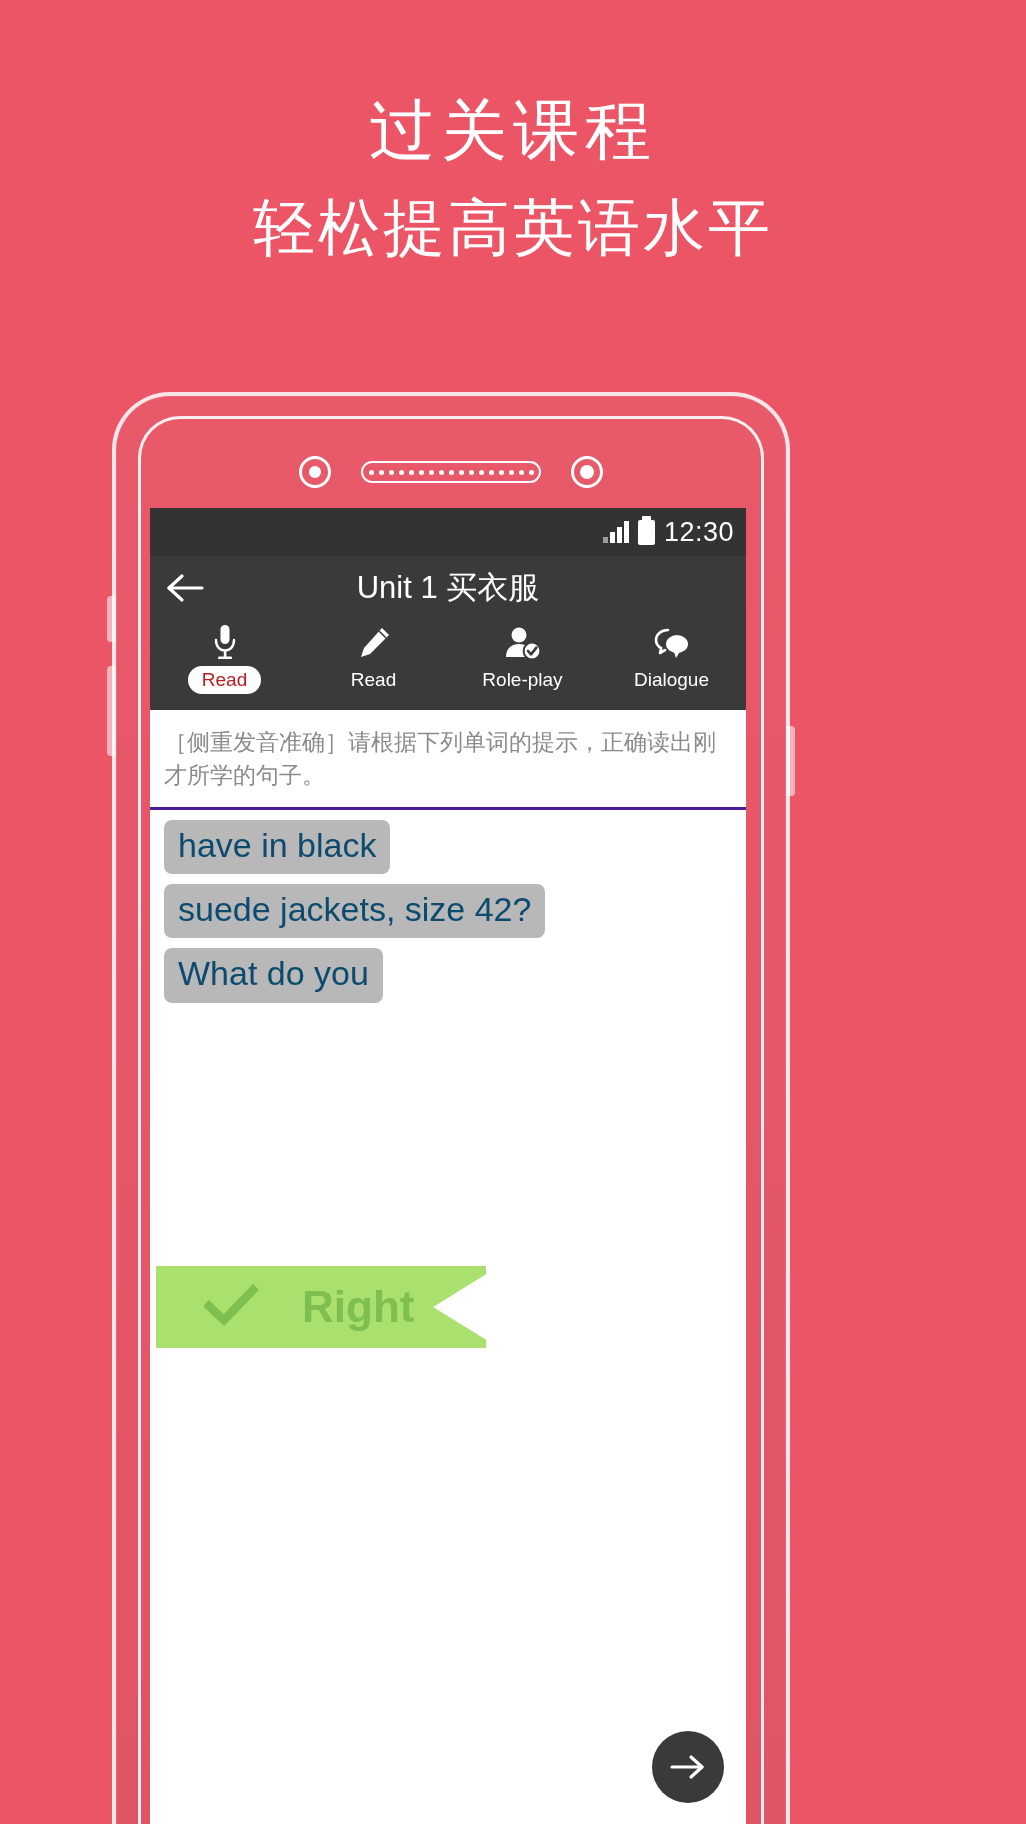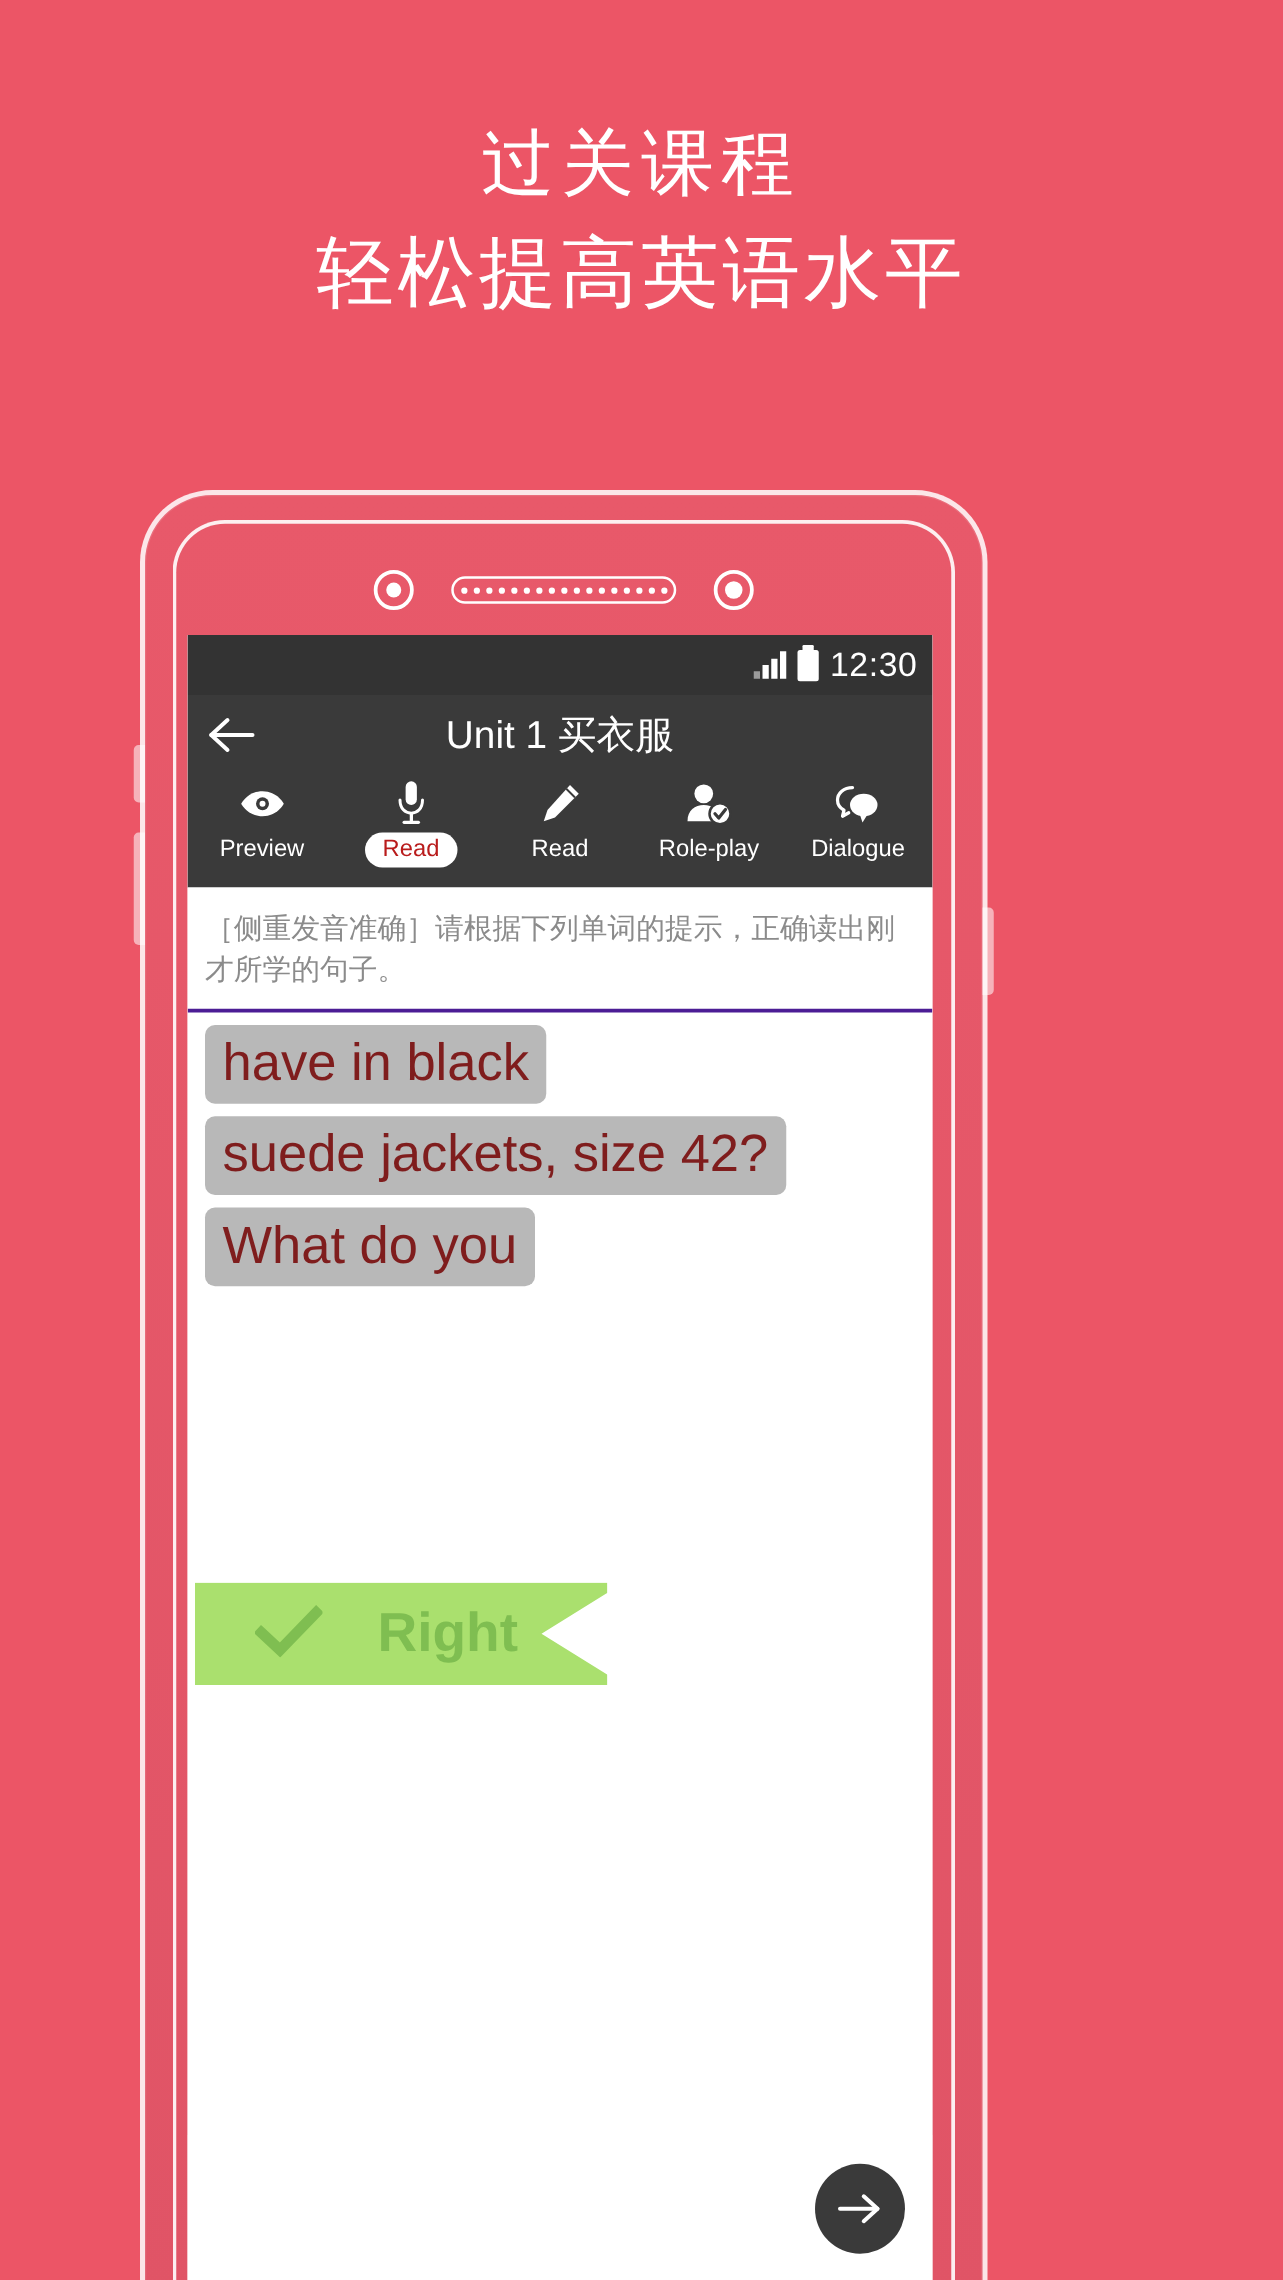--- a/index.html
+++ b/index.html
@@ -14,24 +14,25 @@
   }
 
   
   .promo {
     position: absolute;
     top: 98px; left: 0; right: 0;
     text-align: center;
     color: #ffffff;
   }
   .promo-title {
-    font-size: 58px;
+    font-size: 66px;
     letter-spacing: 6px;
     font-weight: 400;
     line-height: 1.15;
+    font-family: Liberation Mono, monospace;
   }
   .promo-sub {
     font-size: 62px;
     letter-spacing: 3px;
     font-weight: 400;
     margin-top: 18px;
     line-height: 1.15;
   }
 
   
@@ -234,22 +235,22 @@
   }
   .chips {
     display: flex;
     flex-wrap: wrap;
     gap: 10px;
     padding: 10px 14px 0 14px;
     align-content: flex-start;
   }
   .chip {
     background: #b8b8b8;
-    color: #7f1d1d;
-    font-size: 42px;
+    color: #0c4a6e;
+    font-size: 34px;
     padding: 7px 14px 10px 14px;
     border-radius: 8px;
     cursor: pointer;
     line-height: 1.1;
   }
 
   
   .ribbon-wrap {
     position: absolute;
     left: 6px;
@@ -371,30 +372,20 @@
         <svg width="40" height="30" viewBox="0 0 40 30">
           <path d="M17 3 L4 15 L17 27" fill="none" stroke="#ffffff" stroke-width="3.2" stroke-linecap="round" stroke-linejoin="round"></path>
           <path d="M4 15 L37 15" fill="none" stroke="#ffffff" stroke-width="3.2" stroke-linecap="round"></path>
         </svg>
       </div>
       <div class="page-title">Unit 1 买衣服</div>
     </div>
 
     <div class="tabbar">
 
-      <div class="tab">
-        <span class="tab-icon">
-          <svg width="38" height="26" viewBox="0 0 38 26">
-            <path d="M19 3 C7 3 2 13 2 13 C2 13 7 23 19 23 C31 23 36 13 36 13 C36 13 31 3 19 3 Z" fill="#ffffff"></path>
-            <circle cx="19" cy="13" r="5.2" fill="#3a3a3a"></circle>
-            <circle cx="19" cy="13" r="2.4" fill="#ffffff"></circle>
-          </svg>
-        </span>
-        <span class="tab-label">Preview</span>
-      </div>
 
       <div class="tab active">
         <span class="tab-icon">
           <svg width="26" height="40" viewBox="0 0 26 40">
             <rect x="8.5" y="2" width="9" height="19" rx="4.5" fill="#ffffff"></rect>
             <path d="M4 17 C4 24 8.2 27.5 13 27.5 C17.8 27.5 22 24 22 17" fill="none" stroke="#ffffff" stroke-width="2.4" stroke-linecap="round"></path>
             <rect x="11.8" y="27" width="2.6" height="7" fill="#ffffff"></rect>
             <rect x="6" y="33.5" width="14" height="2.6" rx="1.2" fill="#ffffff"></rect>
           </svg>
         </span>

